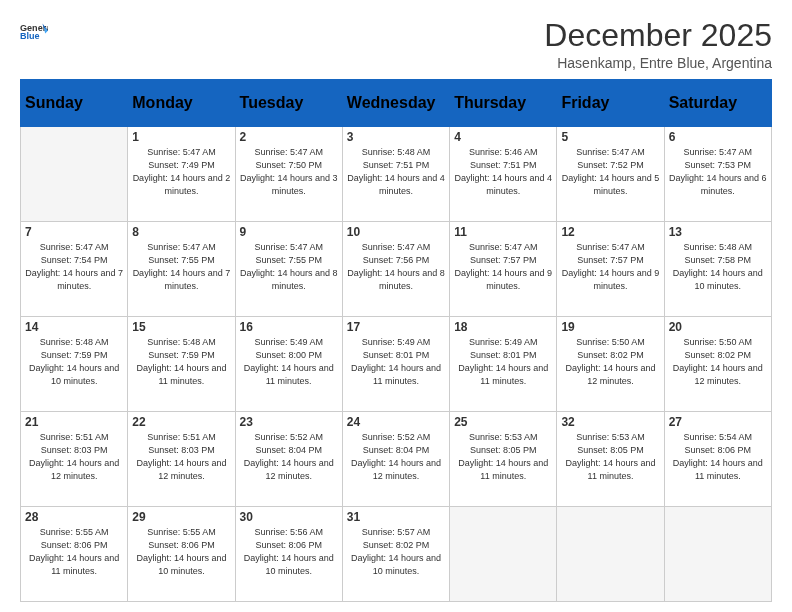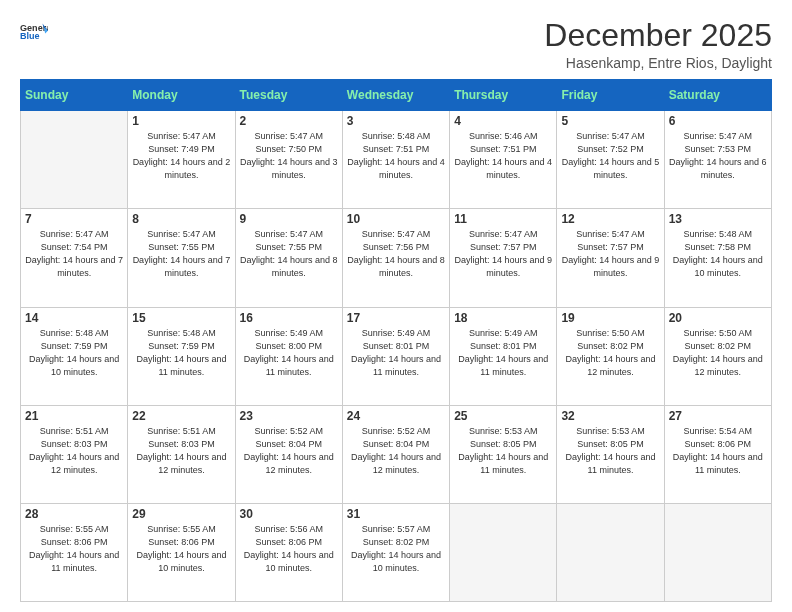--- a/index.html
+++ b/index.html
@@ -50,24 +50,24 @@
     }
     .calendar {
       flex: 1;
       border: 1px solid #ccc;
       border-collapse: collapse;
       width: 100%;
       table-layout: fixed;
     }
     .calendar th {
       background: #1565c0;
-      color: #86efac;
-      font-size: 12px;
+      color: #000000;
+      font-size: 16px;
       font-weight: bold;
-      padding: 8px 4px;
+      padding: 14px 4px;
       text-align: left;
       border: 1px solid #1565c0;
     }
     .calendar td {
       border: 1px solid #ccc;
       vertical-align: top;
       padding: 3px 4px;
       font-size: 9.5px;
       color: #333;
       background: #fff;
@@ -97,21 +97,21 @@
     <div class="logo">
       <svg class="logo-icon" viewBox="0 0 40 40">
         <text x="0" y="18" font-size="13" font-weight="bold" fill="#333" font-family="Arial">General</text>
         <text x="0" y="30" font-size="13" font-weight="bold" fill="#1565c0" font-family="Arial">Blue</text>
         <polygon points="32,8 40,18 34,14" fill="#1565c0"></polygon>
         <polygon points="34,14 40,18 36,22" fill="#42a5f5"></polygon>
       </svg>
     </div>
     <div class="title-block">
       <div class="month-title">December 2025</div>
-      <div class="location">Hasenkamp, Entre Rios, Daylight</div>
+      <div class="location">Hasenkamp, Entre Blue, Argentina</div>
     </div>
   </div>
 
   <table class="calendar">
     <thead>
       <tr>
       <th>Sunday</th>
           <th>Monday</th>
           <th>Tuesday</th>
           <th>Wednesday</th>

